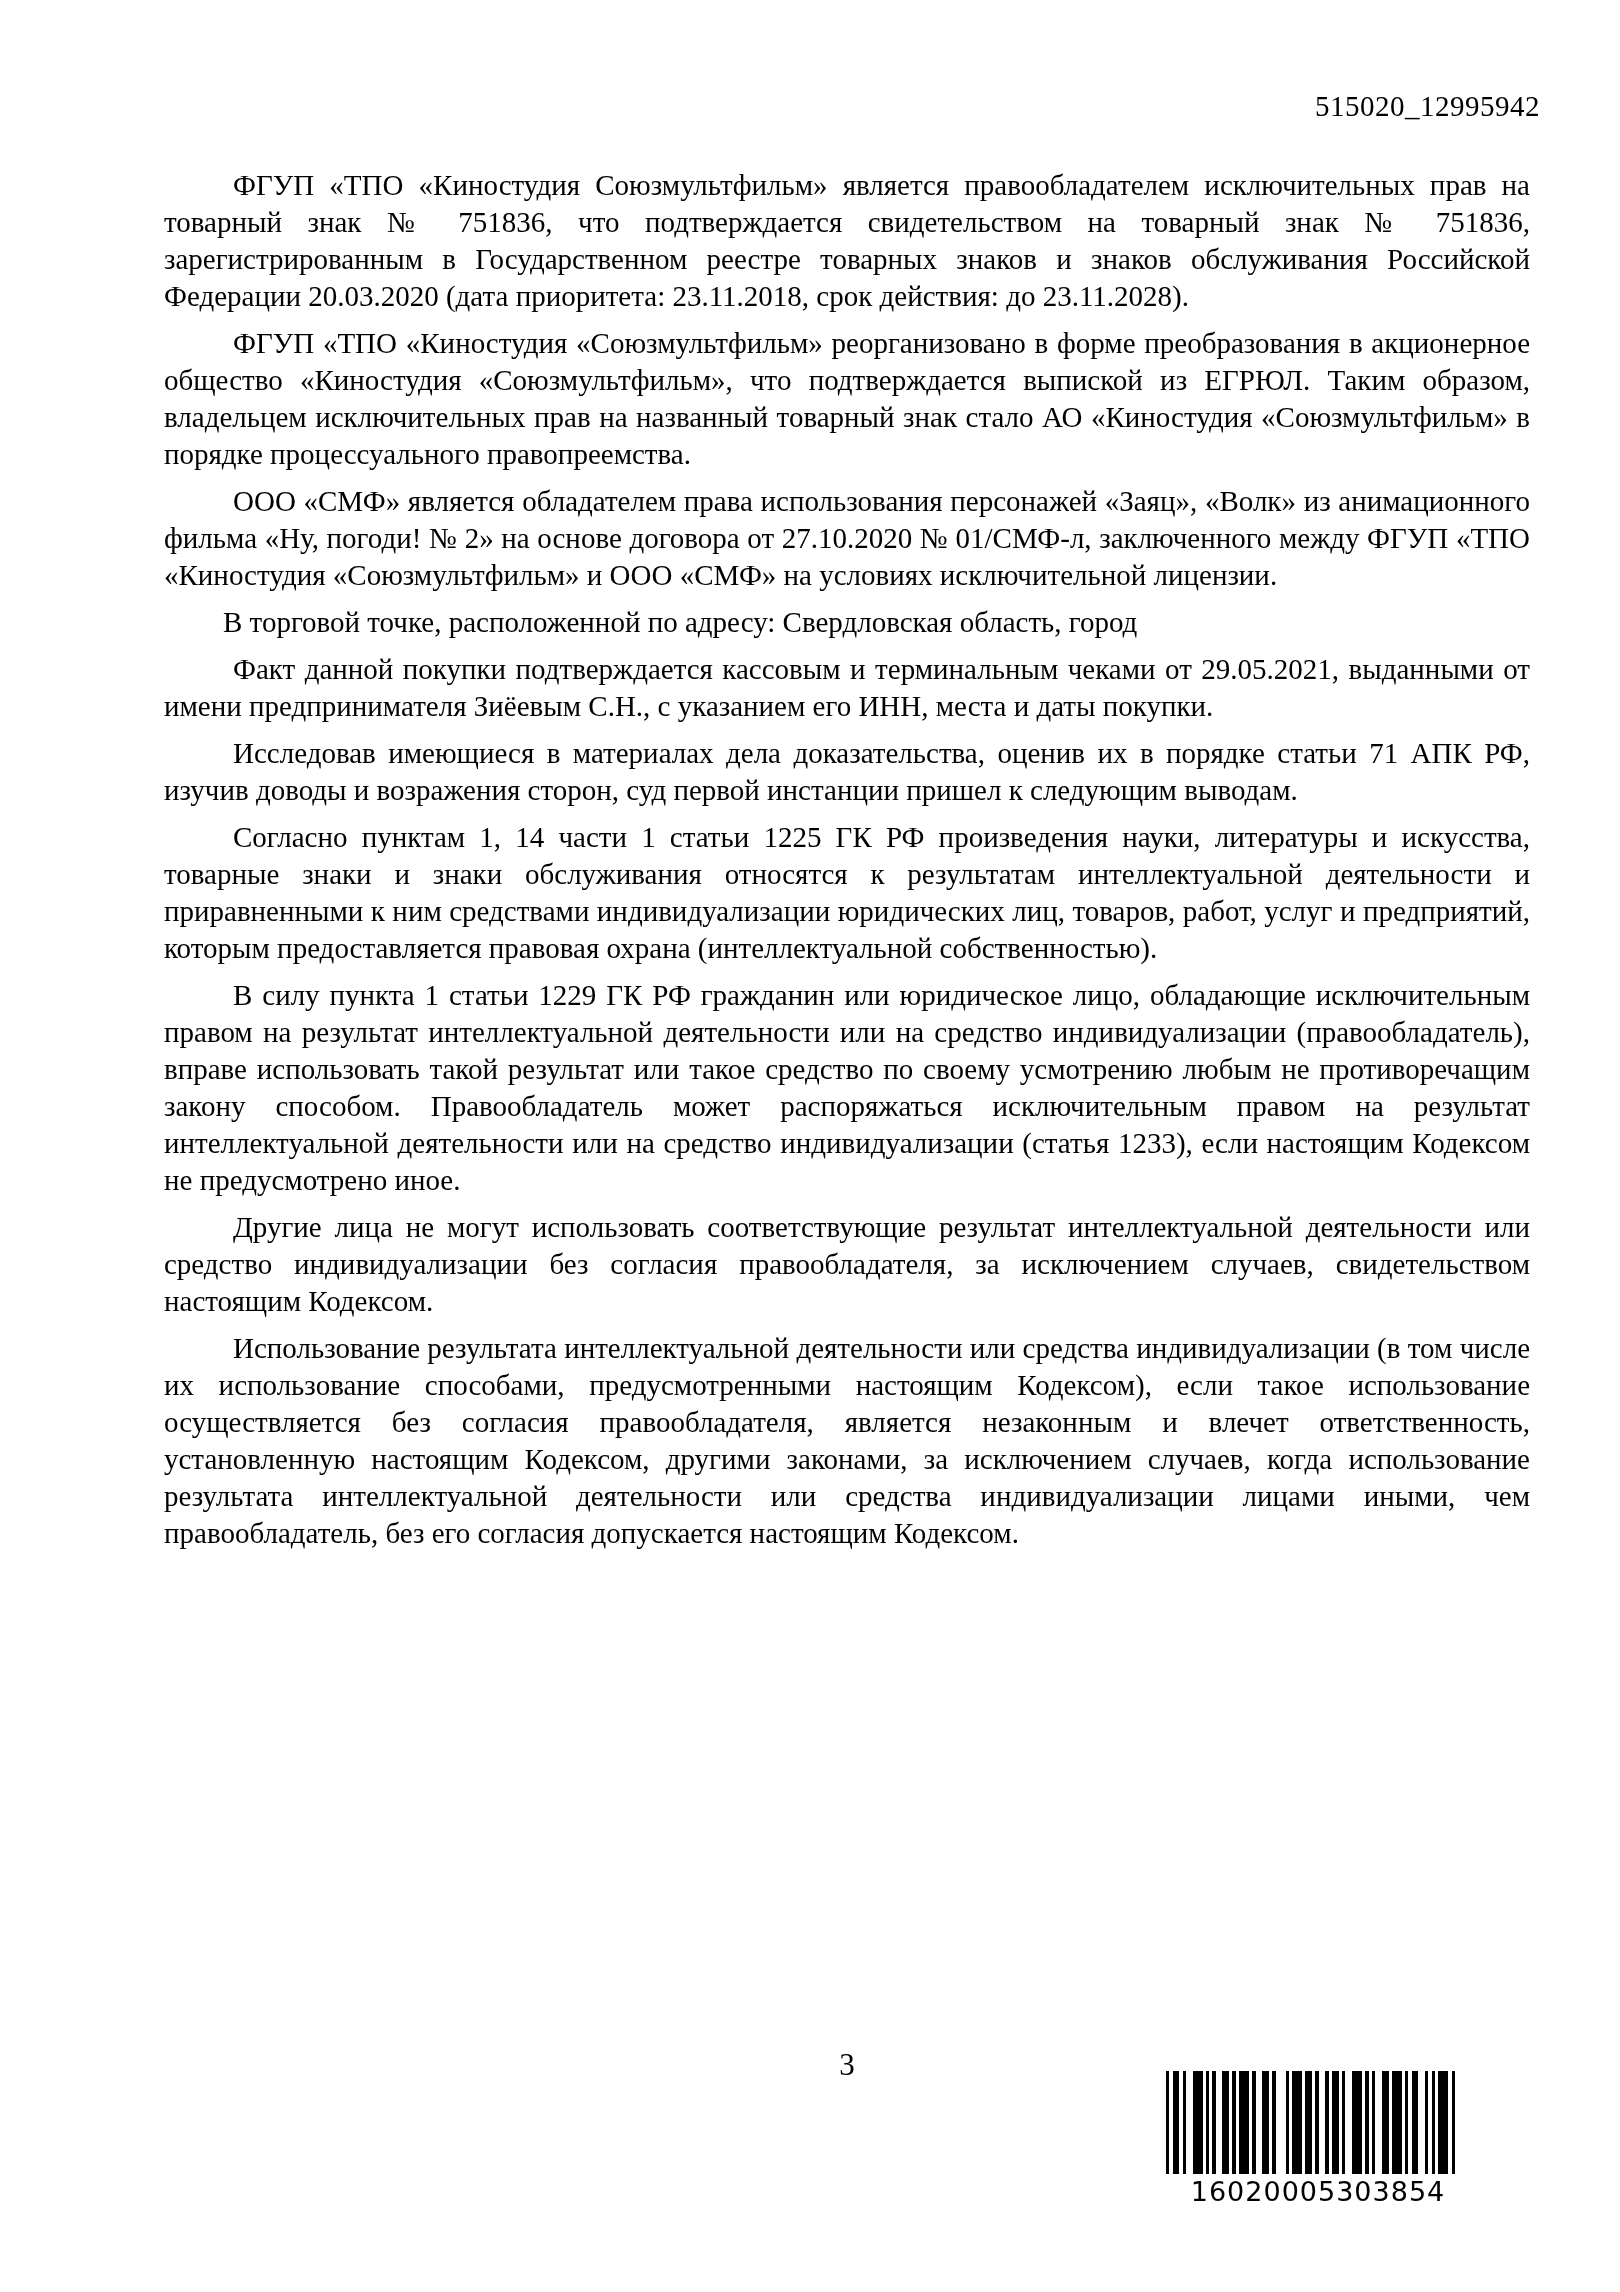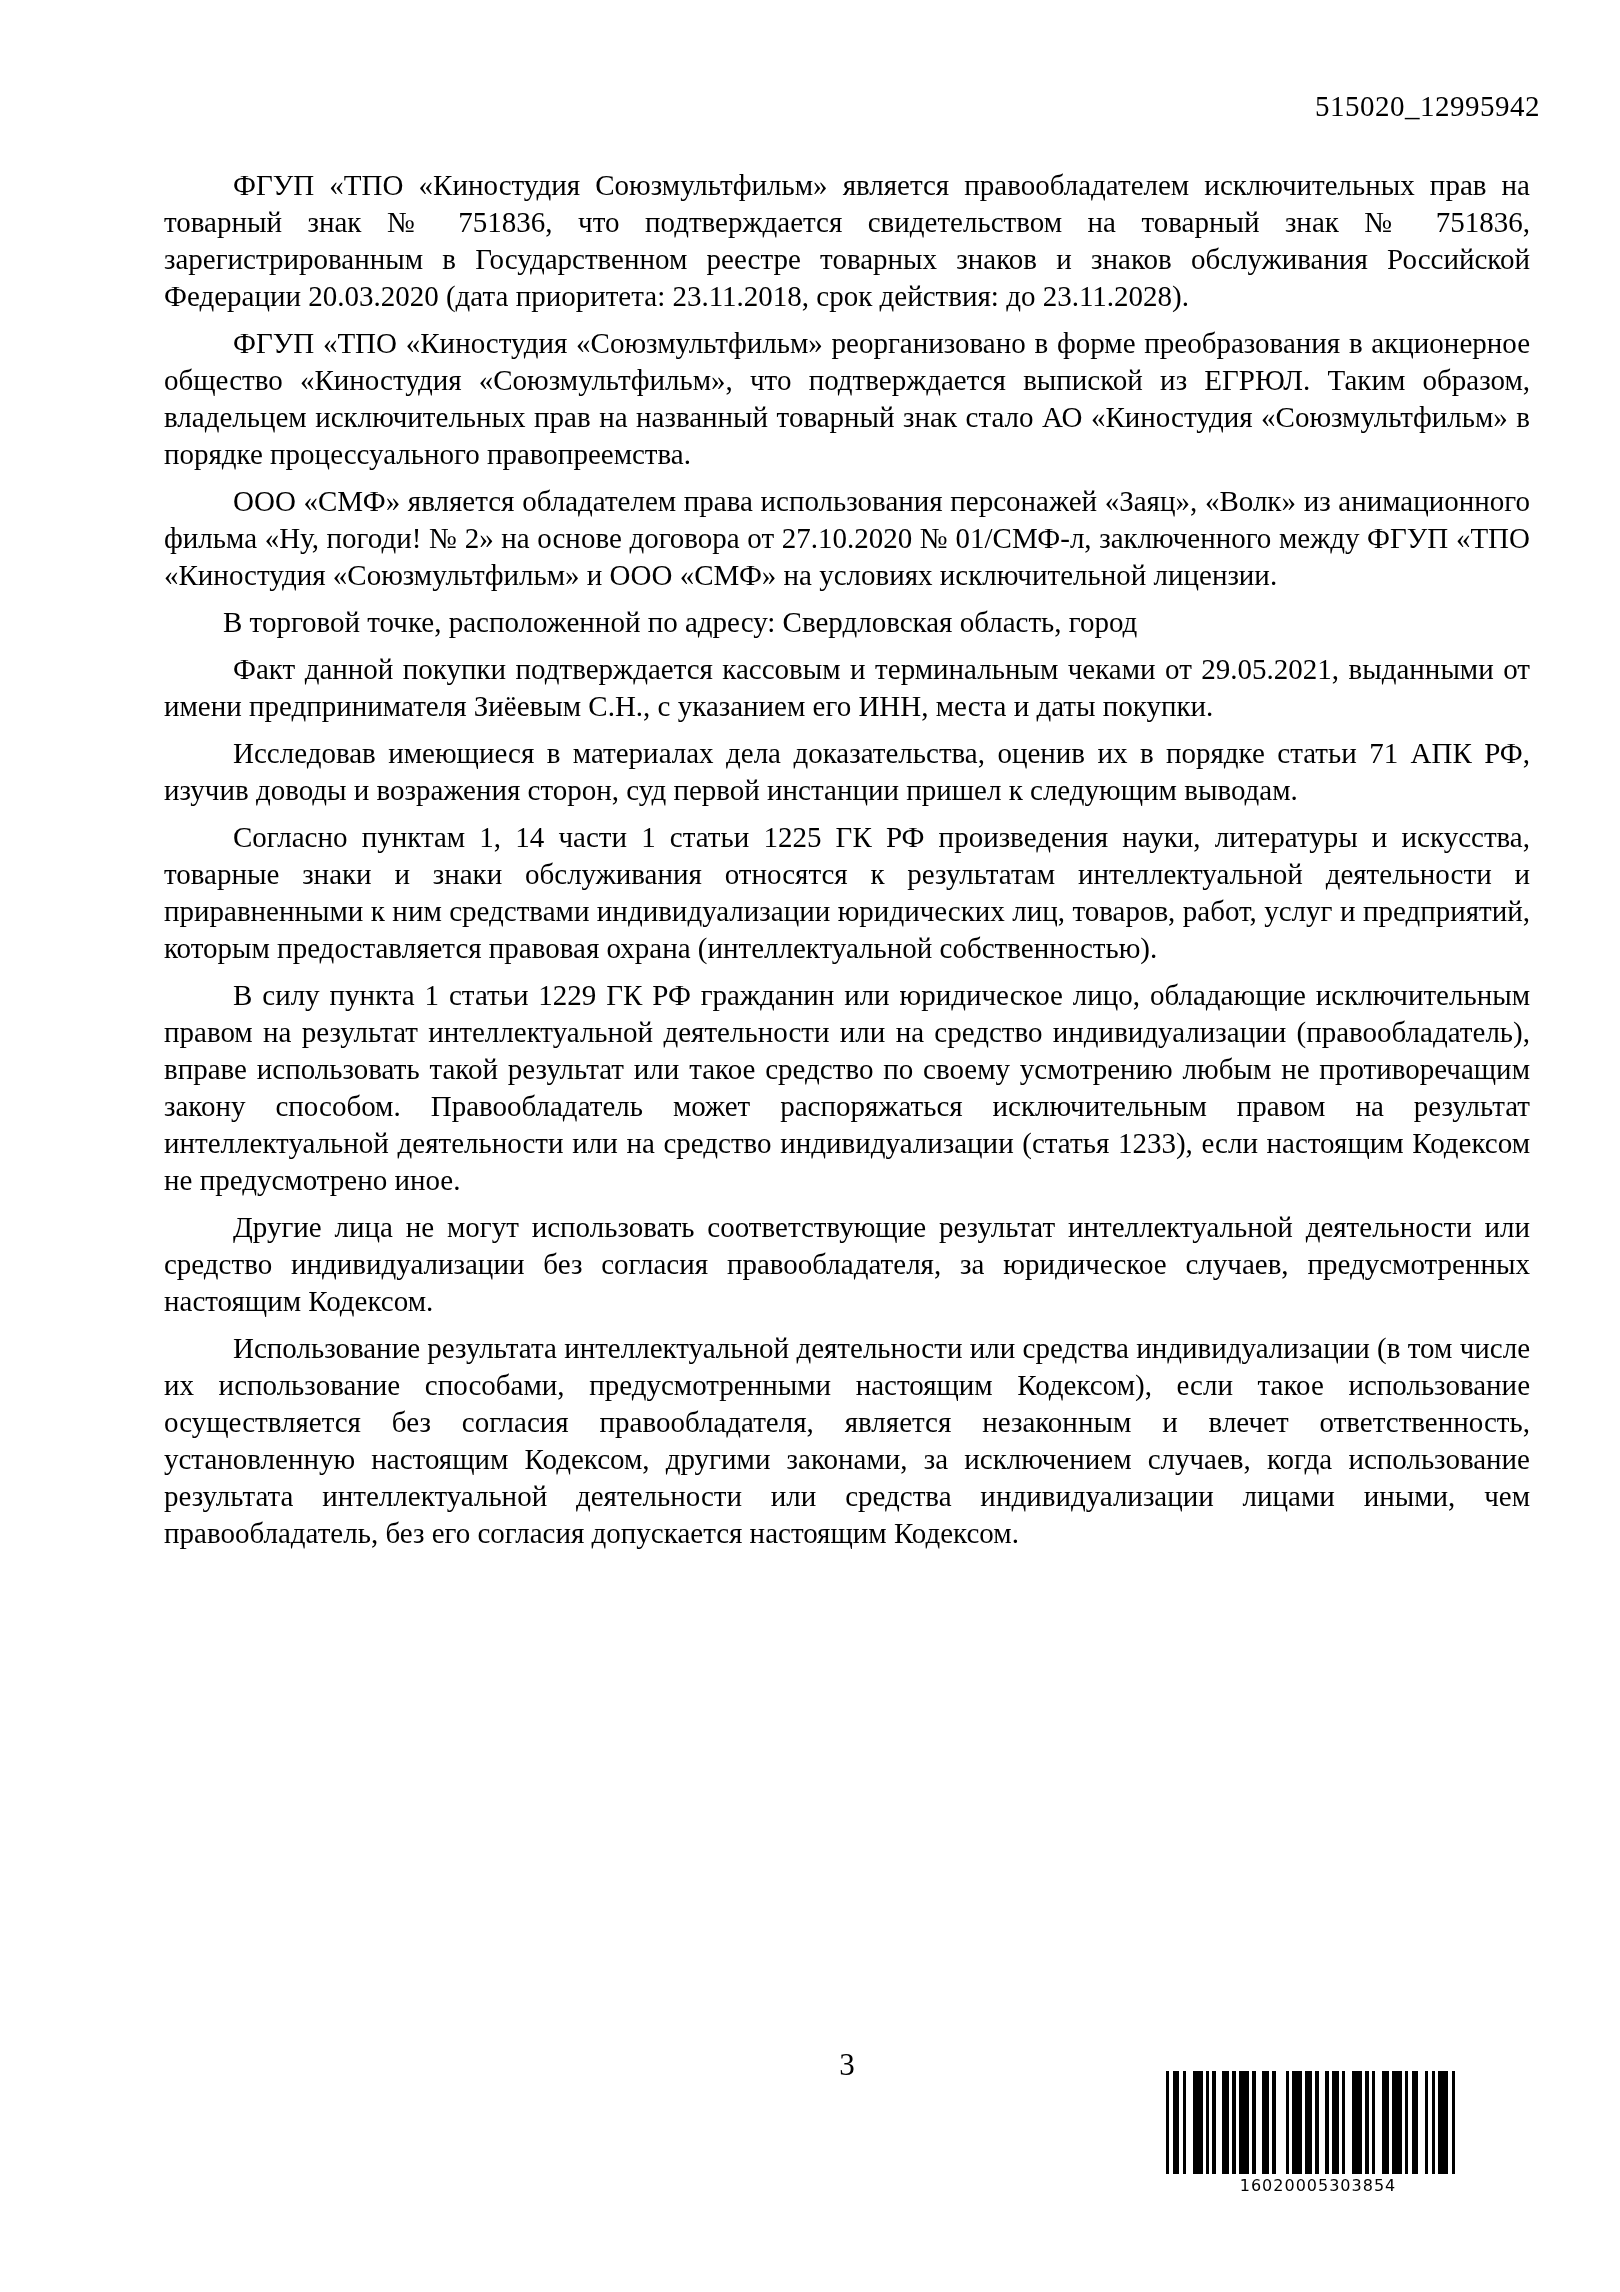--- a/index.html
+++ b/index.html
@@ -43,21 +43,21 @@
     text-align:center;
   }
   .barcode-bars{
     height:103px;width:304px;
     display:flex;align-items:stretch;
   }
   .barcode-bars .bar{background:#000;height:100%;flex:none;}
   .barcode-bars .space{background:transparent;height:100%;flex:none;}
   .barcode-number{
     font-family:"DejaVu Sans","Liberation Sans",sans-serif;
-    font-size:16px;letter-spacing:1px;margin-top:2px;
+    font-size:27px;letter-spacing:1px;margin-top:2px;
     white-space:nowrap;
   }
 </style>
 </head>
 <body>
 
 <div class="page">
 
   <div class="header-id">515020_12995942</div>
 
@@ -67,21 +67,21 @@
     <p>ООО «СМФ» является обладателем права использования персонажей «Заяц», «Волк» из анимационного фильма «Ну, погоди! № 2» на основе договора от 27.10.2020 № 01/СМФ-л, заключенного между ФГУП «ТПО «Киностудия «Союзмультфильм» и ООО «СМФ» на условиях исключительной лицензии.</p>
 
     <div class="para-redacted">
       <div class="rline1">В торговой точке, расположенной по адресу: Свердловская область, город</div>
     </div>
 
     <p>Факт данной покупки подтверждается кассовым и терминальным чеками от 29.05.2021, выданными от имени предпринимателя Зиёевым С.Н., с указанием его ИНН, места и даты покупки.</p>
     <p>Исследовав имеющиеся в материалах дела доказательства, оценив их в порядке статьи 71 АПК РФ, изучив доводы и возражения сторон, суд первой инстанции пришел к следующим выводам.</p>
     <p>Согласно пунктам 1, 14 части 1 статьи 1225 ГК РФ произведения науки, литературы и искусства, товарные знаки и знаки обслуживания относятся к результатам интеллектуальной деятельности и приравненными к ним средствами индивидуализации юридических лиц, товаров, работ, услуг и предприятий, которым предоставляется правовая охрана (интеллектуальной собственностью).</p>
     <p>В силу пункта 1 статьи 1229 ГК РФ гражданин или юридическое лицо, обладающие исключительным правом на результат интеллектуальной деятельности или на средство индивидуализации (правообладатель), вправе использовать такой результат или такое средство по своему усмотрению любым не противоречащим закону способом. Правообладатель может распоряжаться исключительным правом на результат интеллектуальной деятельности или на средство индивидуализации (статья 1233), если настоящим Кодексом не предусмотрено иное.</p>
-    <p>Другие лица не могут использовать соответствующие результат интеллектуальной деятельности или средство индивидуализации без согласия правообладателя, за юридическое случаев, предусмотренных настоящим Кодексом.</p>
+    <p>Другие лица не могут использовать соответствующие результат интеллектуальной деятельности или средство индивидуализации без согласия правообладателя, за исключением случаев, свидетельством настоящим Кодексом.</p>
     <p>Использование результата интеллектуальной деятельности или средства индивидуализации (в том числе их использование способами, предусмотренными настоящим Кодексом), если такое использование осуществляется без согласия правообладателя, является незаконным и влечет ответственность, установленную настоящим Кодексом, другими законами, за исключением случаев, когда использование результата интеллектуальной деятельности или средства индивидуализации лицами иными, чем правообладатель, без его согласия допускается настоящим Кодексом.</p>
   </main>
 
   <div class="page-number">3</div>
 
   <div class="barcode-block">
     <div class="barcode-bars" id="barcode-bars">
         <div class="bar" style="width: 3.3px;"></div>
         <div class="space" style="width: 3.3px;"></div>
         <div class="bar" style="width: 6.7px;"></div>

